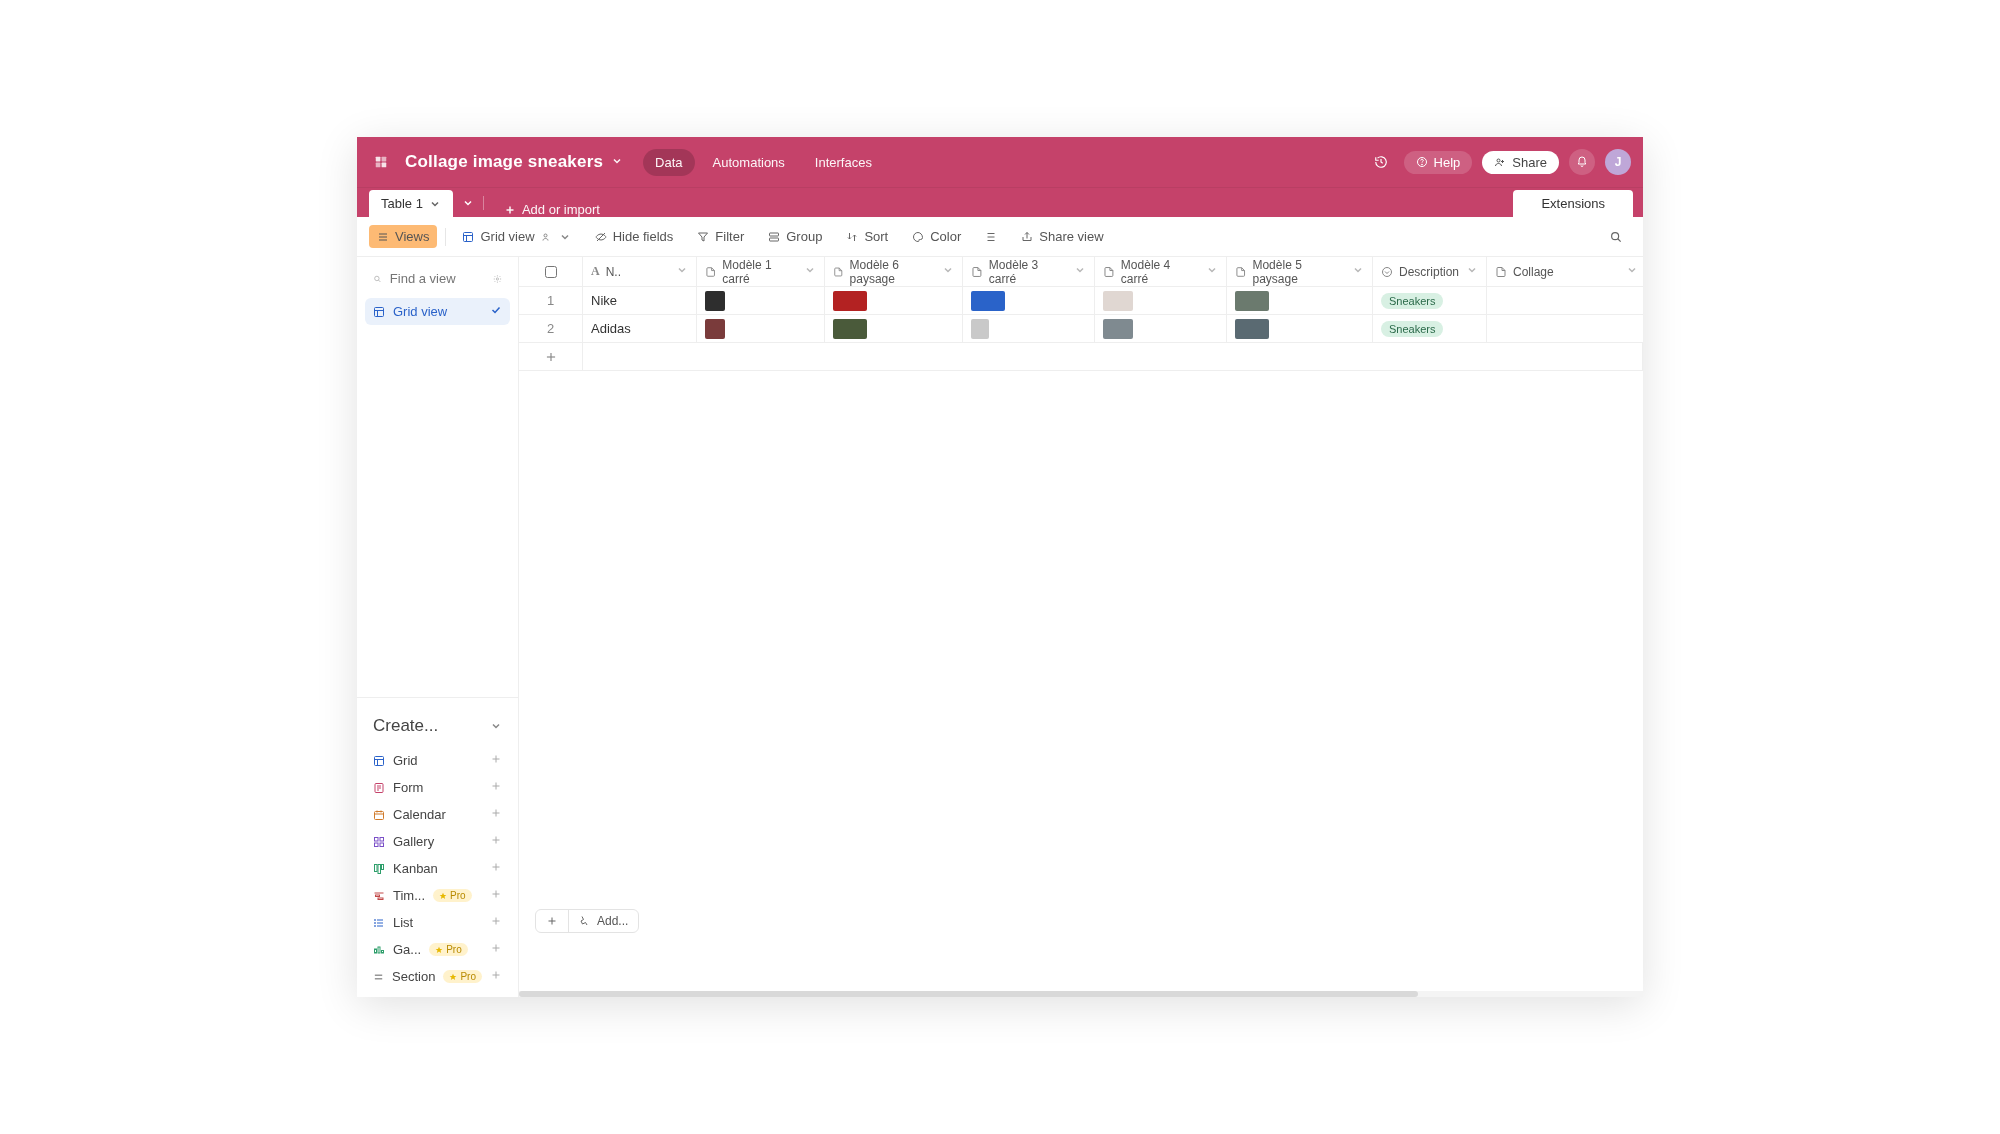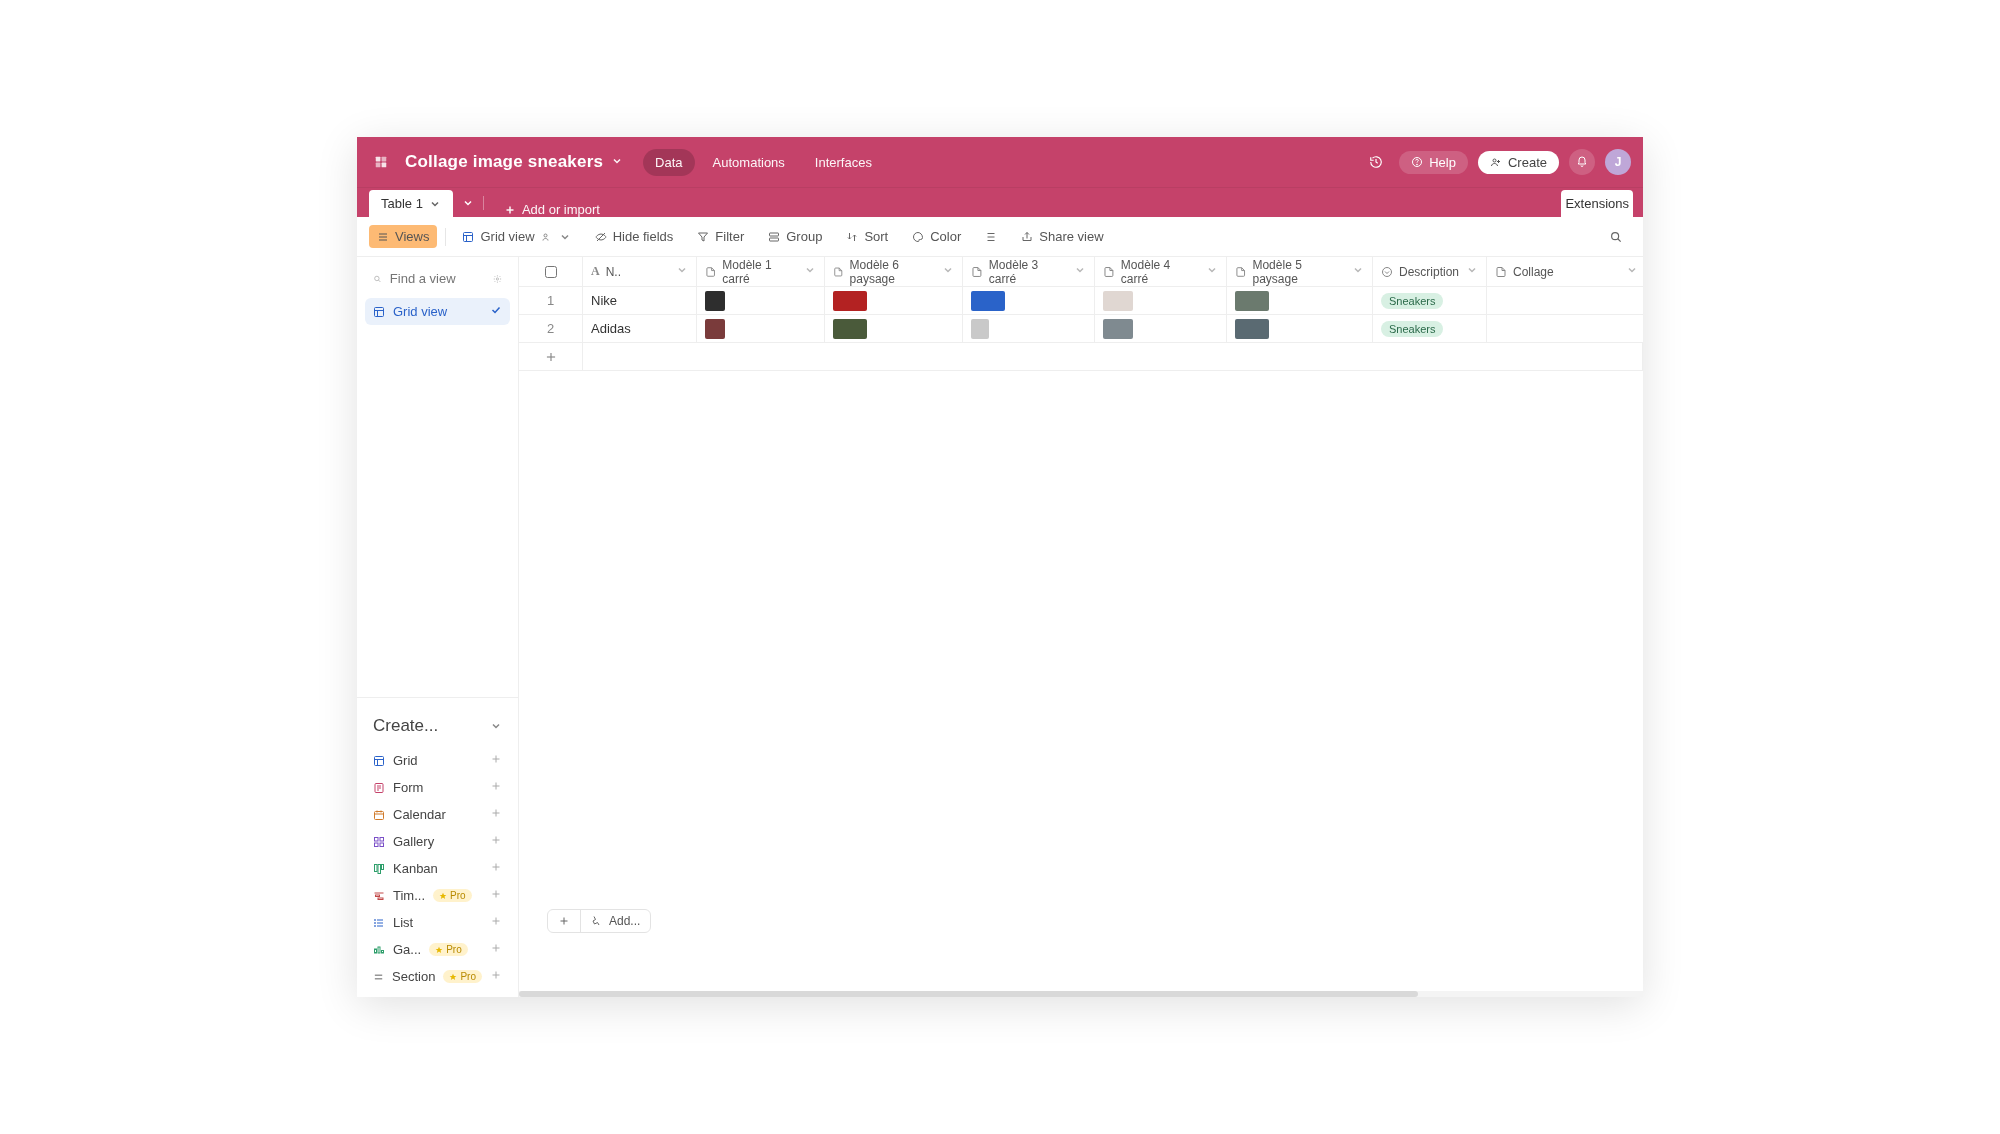--- a/index.html
+++ b/index.html
@@ -20,21 +20,21 @@
 .help-btn, .share-btn { display: flex; align-items: center; gap: 6px; background: rgba(255,255,255,0.16); border-radius: 14px; padding: 4px 12px; font-size: 13px; cursor: pointer; }
 .share-btn { background: #fff; color: #444; }
 .avatar { width: 26px; height: 26px; border-radius: 50%; background: #bfa7d8; color: #fff; display: flex; align-items: center; justify-content: center; font-size: 12px; font-weight: 600; }
 
 
 .tabs-row { background: #c5426a; height: 30px; display: flex; align-items: flex-end; padding-left: 12px; border-top: 1px solid rgba(0,0,0,0.06); }
 .table-tab { background: #fff; color: #333; font-size: 13px; padding: 6px 12px; border-radius: 4px 4px 0 0; display: flex; align-items: center; gap: 6px; cursor: pointer; }
 .tab-chev { width: 18px; height: 18px; display: flex; align-items: center; justify-content: center; margin-left: 6px; align-self: center; cursor: pointer; }
 .add-import { color: #fff; display: flex; align-items: center; gap: 6px; font-size: 13px; margin-left: 14px; opacity: .95; cursor: pointer; margin-top: 33px; }
 .tabs-row .spacer { flex: 1; }
-.extensions { color: #333; background: #fff; font-size: 13px; padding: 6px 4px; border-radius: 4px 4px 0 0; margin-right: 10px; cursor: pointer; }
+.extensions { color: #333; background: #fff; font-size: 13px; padding: 6px 28px; border-radius: 4px 4px 0 0; margin-right: 10px; cursor: pointer; }
 
 
 .toolbar { height: 40px; border-bottom: 1px solid #eee; display: flex; align-items: center; gap: 8px; padding: 0 12px; color: #555; font-size: 13px; }
 .tb-btn { display: flex; align-items: center; gap: 6px; padding: 4px 8px; border-radius: 4px; cursor: pointer; }
 .tb-btn.active { background: #fdba74; }
 .tb-sep { width: 1px; height: 18px; background: #e6e6e6; }
 .toolbar .spacer { flex: 1; }
 
 
 .main { flex: 1; display: flex; min-height: 0; }
@@ -74,21 +74,21 @@
 .thumb { width: 34px; height: 20px; border-radius: 2px; background: #778; }
 .thumb.sq { width: 20px; }
 .pill { background: #d8f0e3; color: #2b6a4a; font-size: 11px; padding: 2px 8px; border-radius: 10px; }
 .addrow { display: flex; height: 28px; border-bottom: 1px solid #eee; }
 .addrow .plus-cell { width: 64px; display: flex; align-items: center; justify-content: center; border-right: 1px solid #eee; color: #888; cursor: pointer; }
 .addrow .rest { flex: 1; border-right: 1px solid #eee; }
 
 
 .grid-footer { height: 28px; border-top: 1px solid #eee; display: flex; align-items: center; font-size: 12px; color: #666; }
 .footer-left { width: 64px; border-right: 1px solid #eee; height: 100%; display: flex; align-items: center; justify-content: center; }
-.footer-actions { display: flex; gap: 0; border: 1px solid #e3e3e3; border-radius: 6px; overflow: hidden; margin-left: 22px; transform: translateY(-24px); background: #fff; }
+.footer-actions { display: flex; gap: 0; border: 1px solid #e3e3e3; border-radius: 6px; overflow: hidden; margin-left: 10px; transform: translateY(-24px); background: #fff; }
 .footer-actions .fa-btn { padding: 4px 10px; display: flex; align-items: center; gap: 6px; font-size: 12px; color: #555; cursor: pointer; }
 .footer-actions .fa-btn + .fa-btn { border-left: 1px solid #e3e3e3; }
 .records { margin-left: 6px; }
 .hscroll { height: 6px; background: #f4f4f4; }
 .hscroll .bar { height: 100%; width: 80%; background: #d9d9d9; border-radius: 3px; }
 
 
 .ic { width: 14px; height: 14px; flex: 0 0 auto; }
 .ic-s { width: 12px; height: 12px; }
 input[type=checkbox] { width: 12px; height: 12px; accent-color: #888; }
@@ -134,21 +134,21 @@
             <circle cx="12" cy="17" r="0.8" fill="#fff"></circle>
           </svg>
         <span>Help</span>
       </div>
       <div class="share-btn">
         <svg class="ic-s" viewBox="0 0 24 24" fill="none" stroke="#555" stroke-width="2">
             <circle cx="9" cy="9" r="3"></circle>
             <path d="M3 20c0-3 3-5 6-5s6 2 6 5"></path>
             <path d="M17 8v6M14 11h6"></path>
           </svg>
-        <span>Create</span>
+        <span>Share</span>
       </div>
       <div class="circ-btn">
         <svg class="ic-s" viewBox="0 0 24 24" fill="none" stroke="#fff" stroke-width="2">
             <path d="M6 8a6 6 0 0 1 12 0v5l1.5 3h-15L6 13z"></path>
             <path d="M10 19a2 2 0 0 0 4 0"></path>
           </svg>
       </div>
       <div class="avatar">J</div>
     </div>
   </div>

